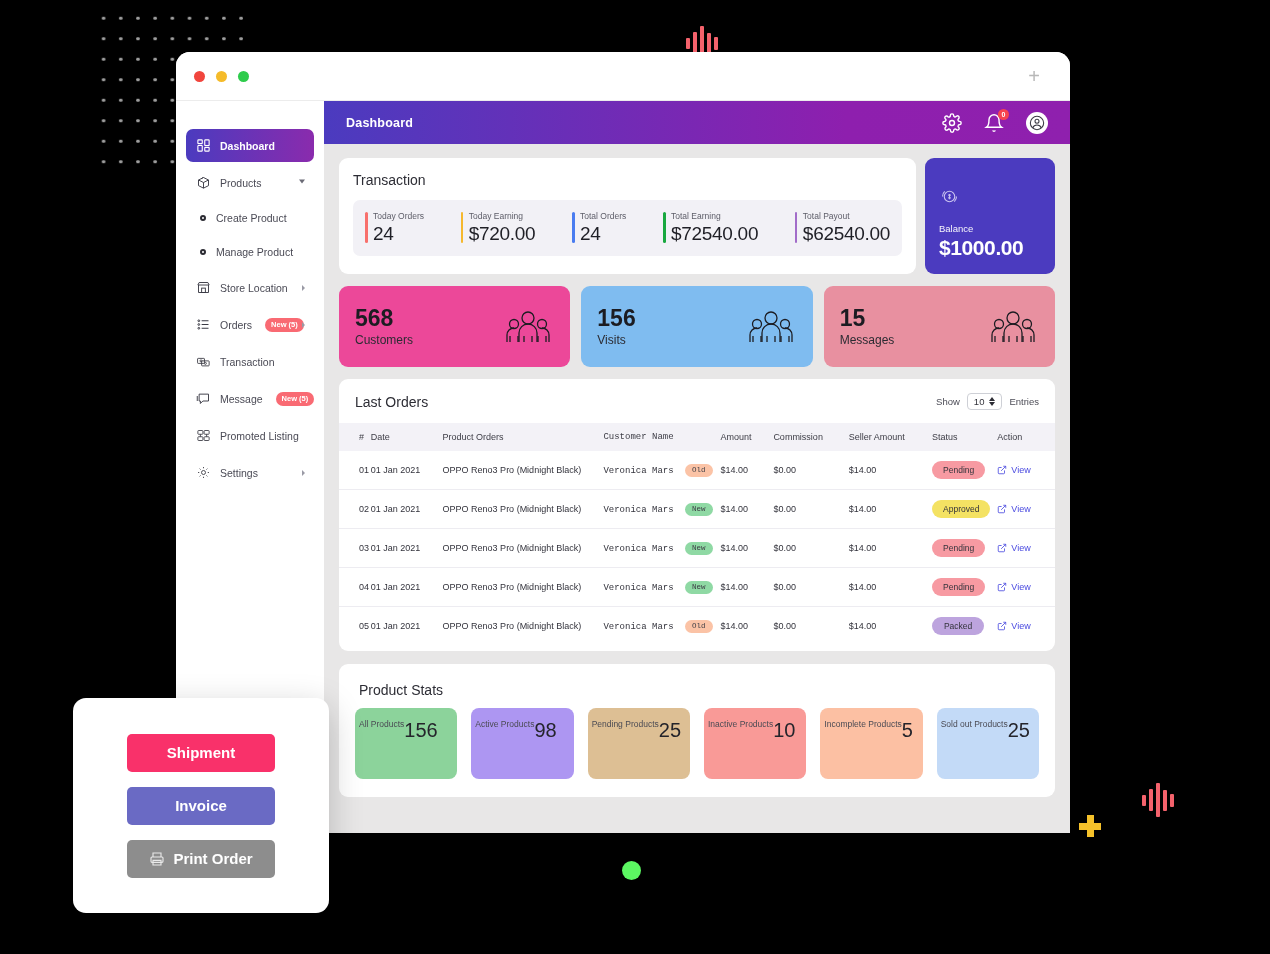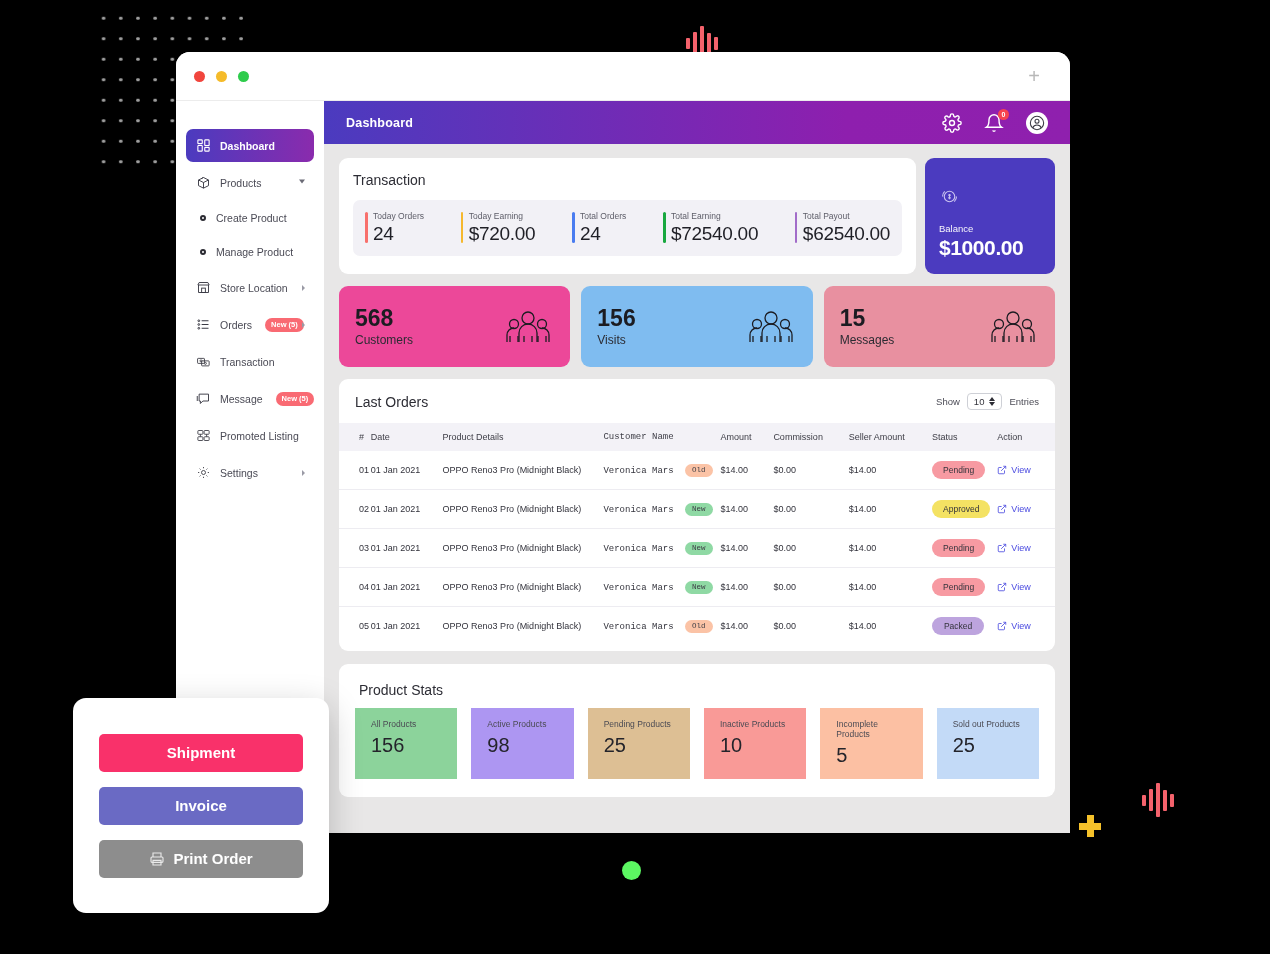--- a/index.html
+++ b/index.html
@@ -204,36 +204,36 @@
   .status.pending{background:#f79aa2;}
   .status.approved{background:#f4e263;}
   .status.packed{background:#bda4de;}
   .view-link { display:flex; align-items:center; gap:4px; color:#4a4ae0; font-size:9px; cursor:pointer;}
   .view-link svg{width:10px;height:10px;}
 
   
   .prod-card { margin-top:13px; padding:14px 16px 18px 16px; }
   .prod-row { display:flex; gap:14px; margin-top:10px; }
   .prod-box {
-    flex:1; height:71px; border-radius:0; padding:11px 16px;
-    display:flex; flex-direction:column; justify-content:flex-start;
+    flex:1; height:71px; border-radius:8px; padding:11px 4px;
+    display:flex; flex-direction:row; justify-content:flex-start;
   }
   .prod-lab { font-size:8.5px; color:#4b4b54; margin-bottom:5px; }
   .prod-num { font-size:20px; color:#24242b; font-weight:400; }
 
   
   .float-card {
     position:absolute; left:73px; top:698px; width:256px; height:215px;
     background:#fff; border-radius:13px;
     box-shadow:0 10px 34px rgba(0,0,0,.22);
     display:flex; flex-direction:column; align-items:center;
     justify-content:center; gap:15px;
   }
   .fbtn {
-    width:204px; height:38px; border:none; border-radius:5px;
+    width:148px; height:38px; border:none; border-radius:5px;
     color:#fff; font-size:15px; font-weight:600; cursor:pointer;
     display:flex; align-items:center; justify-content:center; gap:8px;
     font-family:"Liberation Sans", sans-serif;
   }
   .fbtn.ship{background:#f9316a;}
   .fbtn.inv{background:#6a6ac4;}
   .fbtn.print{background:#8d8d8d;}
   .fbtn svg{width:16px;height:16px;}
 </style>
 </head>
@@ -522,21 +522,21 @@
                 </span>
                 <span>Entries</span>
               </div>
             </div>
 
             <table class="orders">
               <thead>
                 <tr>
                   <th class="col-n">#</th>
                   <th class="col-d">Date</th>
-                  <th class="col-p">Product Details</th>
+                  <th class="col-p">Product Orders</th>
                   <th class="col-c">Customer Name</th>
                   <th class="col-a">Amount</th>
                   <th class="col-m">Commission</th>
                   <th class="col-s">Seller Amount</th>
                   <th class="col-st">Status</th>
                   <th class="col-ac">Action</th>
                 </tr>
               </thead>
               <tbody>
                 <tr>

